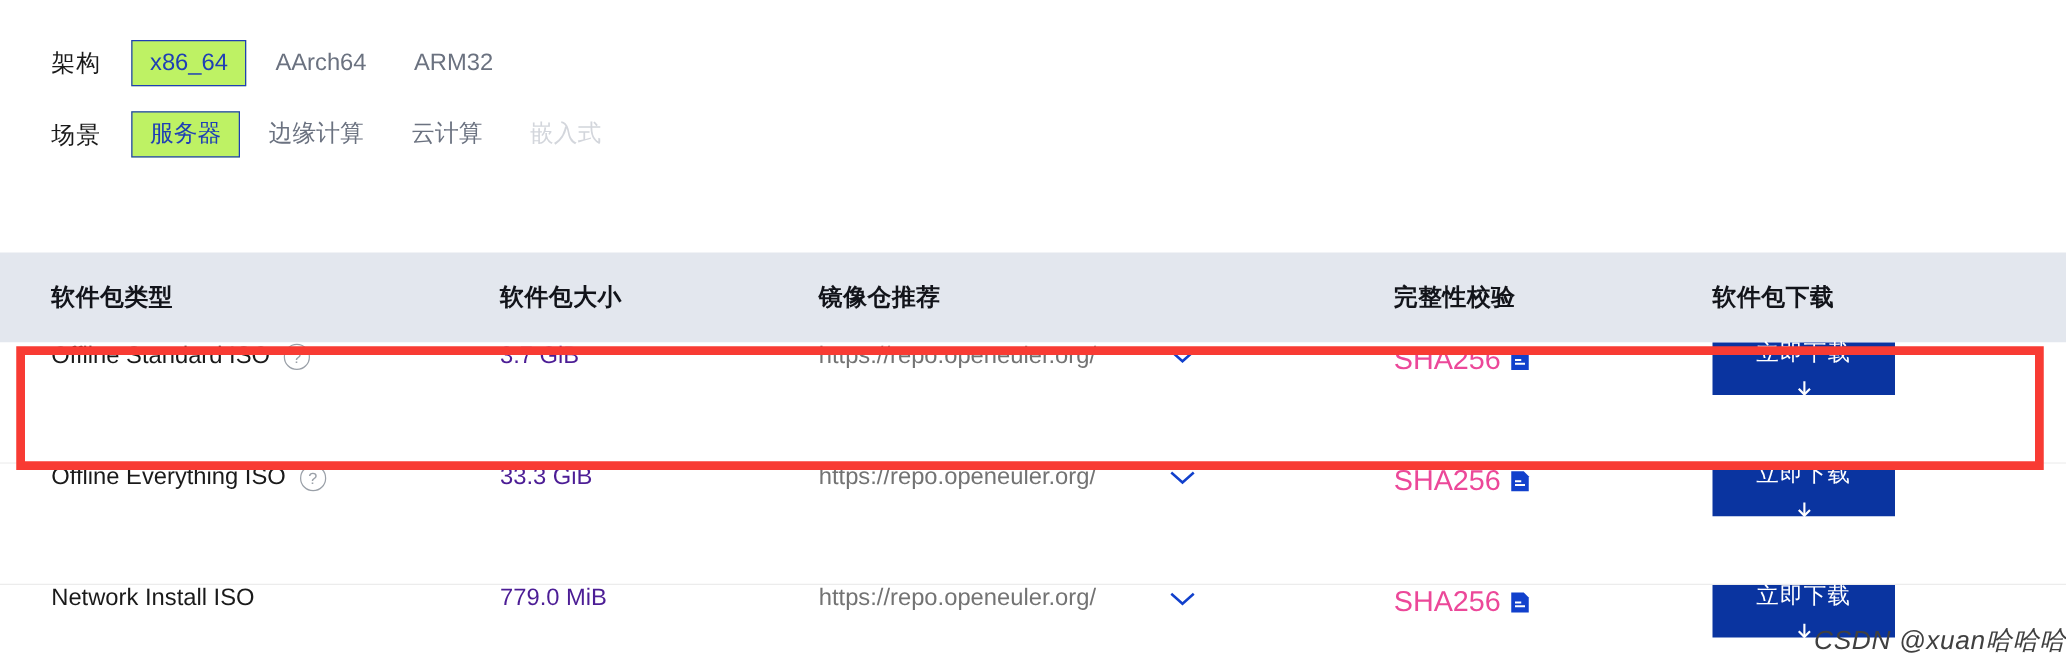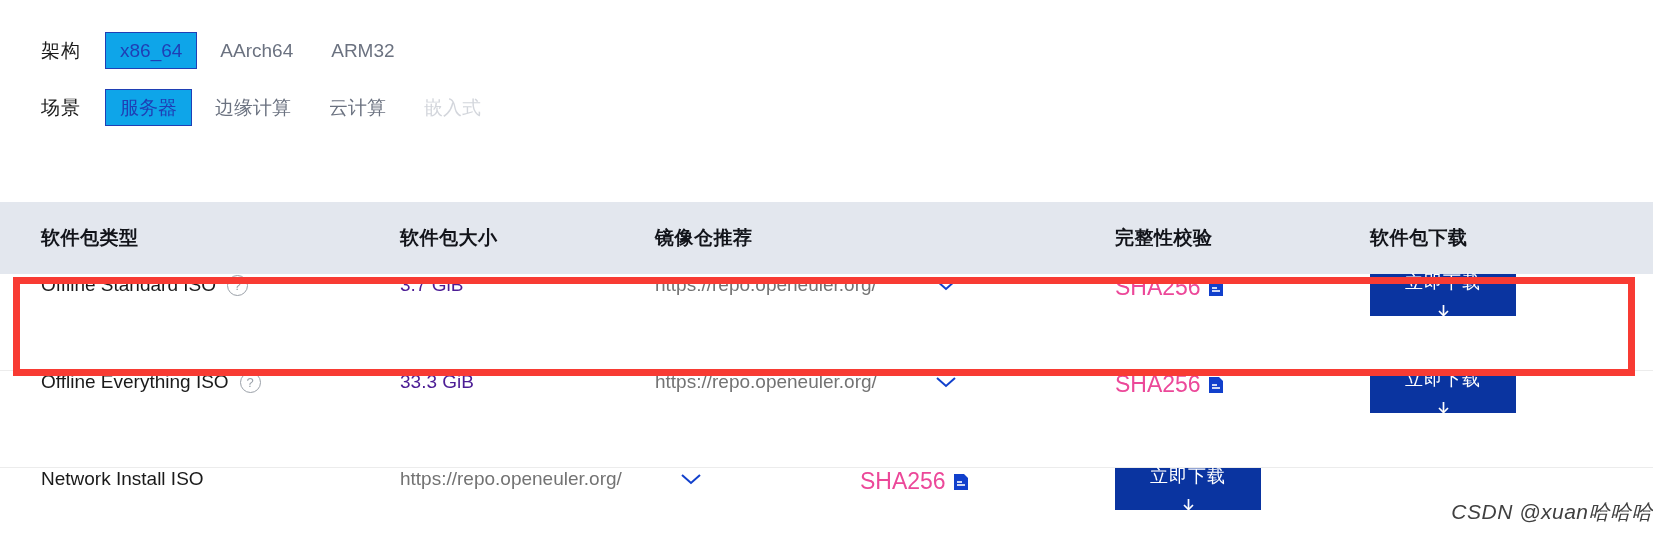--- a/index.html
+++ b/index.html
@@ -44,21 +44,21 @@
     padding: 6px 14px;
     margin-right: 8px;
     white-space: nowrap;
     border: 1px solid transparent;
     background: transparent;
     line-height: 1.25;
   }
   .pill.selected {
     color: #1f3fb5;
     border: 1px solid #1f3fb5;
-    background: #0ea5e9;
+    background: #bef264;
   }
   .pill.disabled {
     color: #d3d6dc;
   }
 
   
   .table-wrap {
     position: absolute;
     left: 0; top: 202px;
     width: 1653px;
@@ -285,20 +285,21 @@
           </svg>
         </span>
       </button>
     </div>
   </div>
 
   <div class="row">
     <div class="c-type cell">
       <span class="pkg-name">Network Install ISO</span>
     </div>
+    <div class="c-size cell pkg-size">779.0 MiB</div>
     <div class="c-repo cell">
       <a class="repo-link" href="#">https://repo.openeuler.org/</a>
       <span class="chev">
         <svg width="22" height="14" viewBox="0 0 22 14">
             <path d="M2 3 L11 11 L20 3" fill="none" stroke="#1140cc" stroke-width="2"></path>
           </svg>
       </span>
     </div>
     <div class="c-hash cell">
       <a class="hash-link" href="#">SHA256</a>

